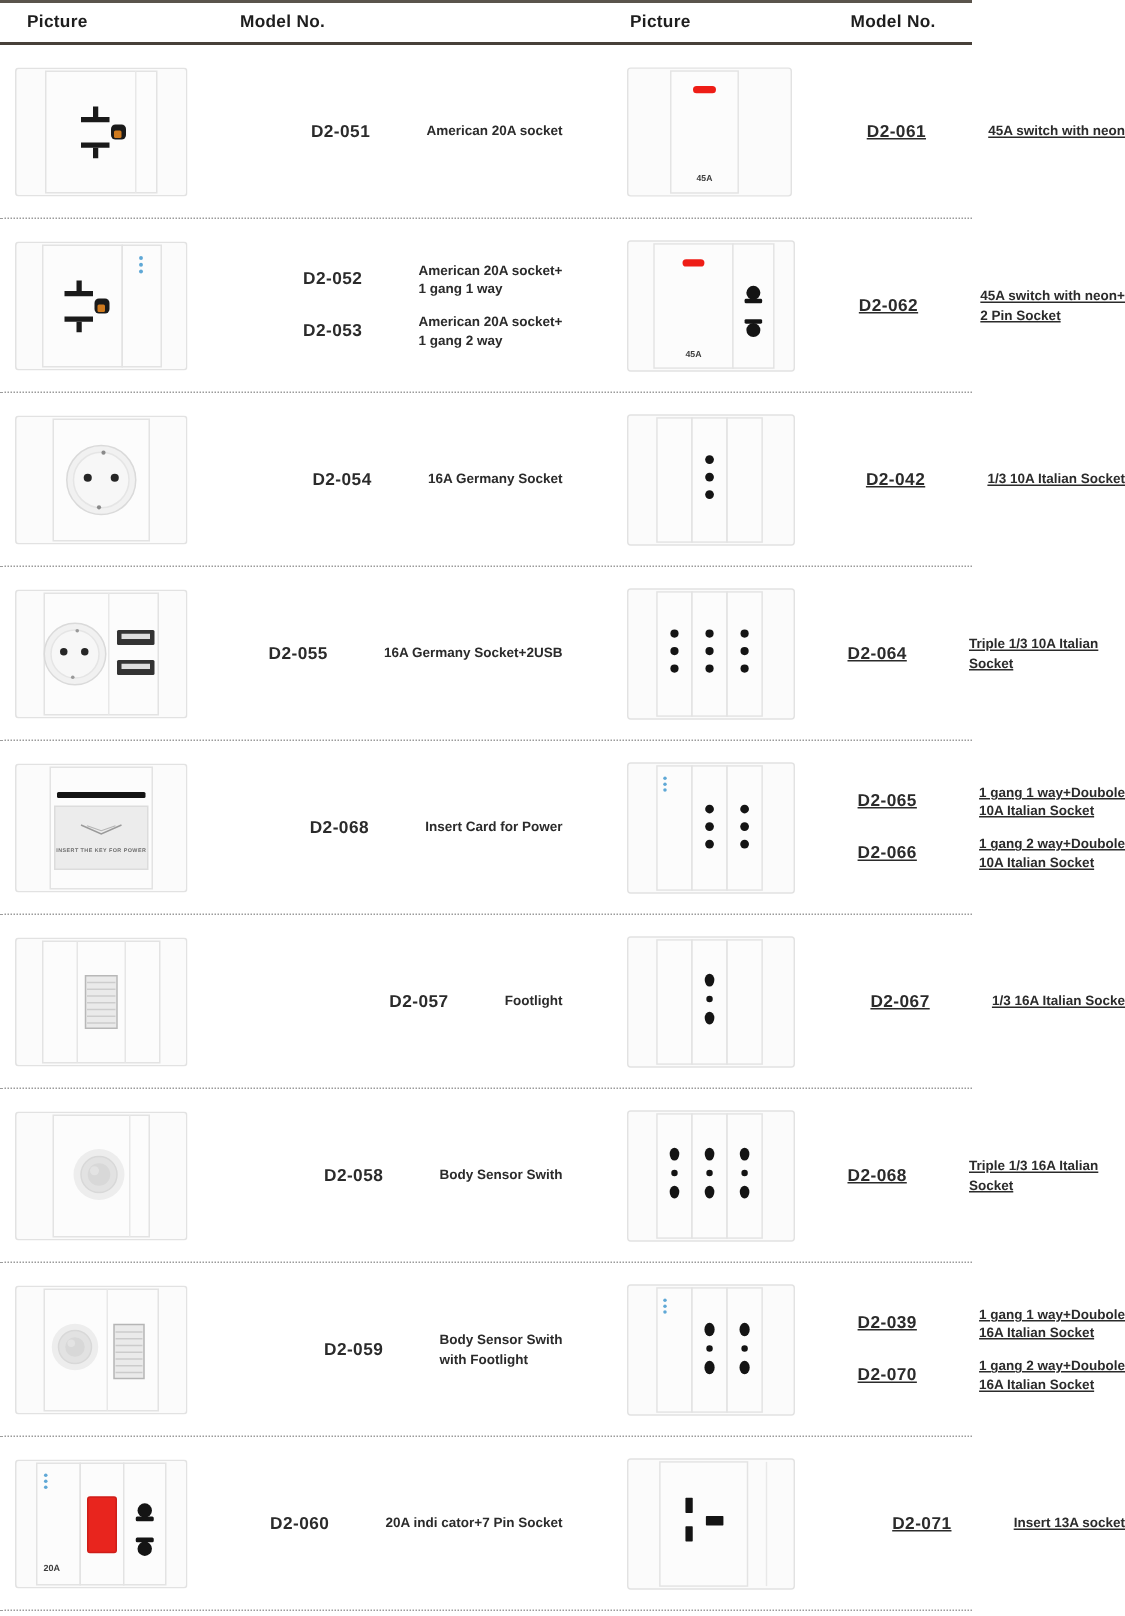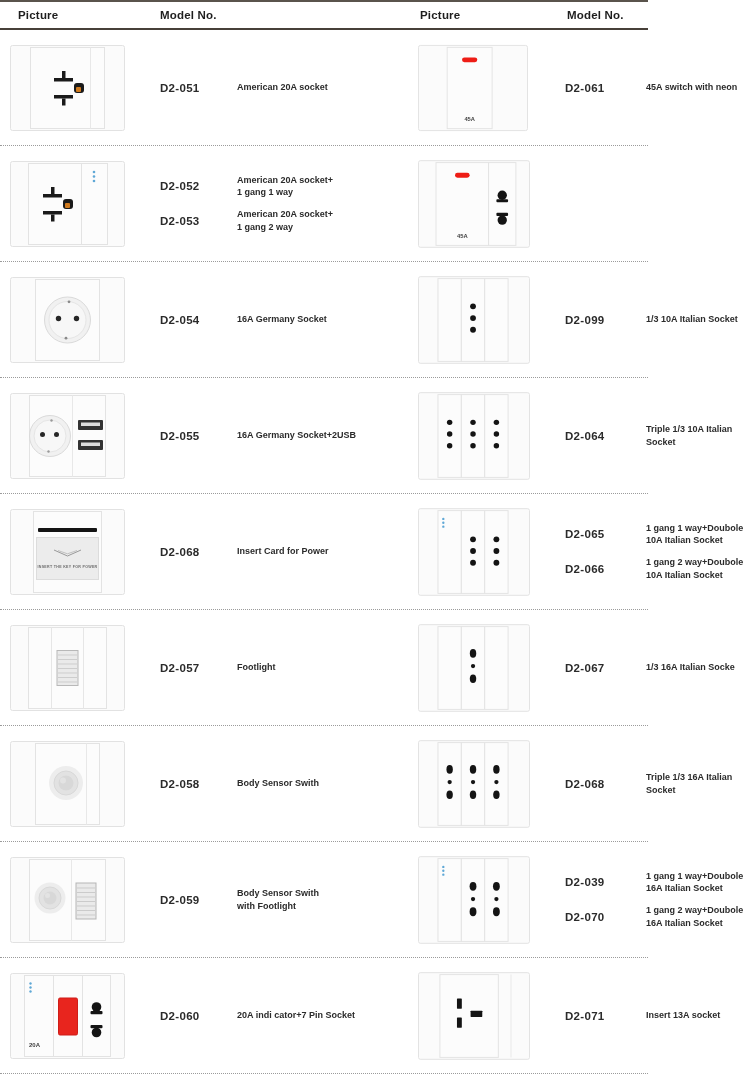--- a/index.html
+++ b/index.html
@@ -20,22 +20,22 @@
   .header-row .h2 { padding-left:15px; }
   .header-row .h3 { padding-left:45px; }
   .header-row .h4 { padding-left:22px; }
   .row {
     display:grid; grid-template-columns:145px 230px 170px 205px;
     align-items:center; height:116px;
     border-bottom:1px dotted #9b9b9b;
   }
   .pic-cell { padding-left:10px; }
   .pic-cell.right { padding-left:43px; }
-  .info-cell { display:flex; flex-direction:column; gap:9px; padding-left:15px; }
-  .info-cell.right { padding-left:20px; }
+  .info-cell { display:flex; flex-direction:column; gap:9px; padding-left:15px;align-items:flex-end; }
+  .info-cell.right { padding-left:20px;text-decoration:underline; }
   .entry { display:flex; align-items:center; }
   .model { width:53px; flex-shrink:0; font-size:11.5px; font-weight:bold; color:#2b2b2b; letter-spacing:.3px; }
   .info-cell.right .model { width:57px; }
   .desc { font-size:9px; font-weight:bold; color:#2b2b2b; line-height:1.4; }
   .dline { display:block;margin-left:24px; }
   svg.pic { display:block; }
   svg text { font-family:"Liberation Sans", sans-serif; }
 </style>
 </head>
 <body>
@@ -128,20 +128,29 @@
         <rect x="18.5" y="2.5" width="54" height="85" fill="#fcfcfc" stroke="#e3e3e3"></rect>
         <rect x="72.5" y="2.5" width="28" height="85" fill="#fcfcfc" stroke="#e3e3e3"></rect>
         <rect x="38" y="13" width="15" height="5" rx="2.5" fill="#ee1d16"></rect>
         <text x="45.5" y="80" text-anchor="middle" font-size="6" font-weight="bold" fill="#3d3d3d">45A</text>
         <circle cx="86.5" cy="36" r="4.8" fill="#141414"></circle>
         <rect x="80.5" y="40" width="12" height="3.2" rx="1" fill="#141414"></rect>
         <rect x="80.5" y="54" width="12" height="3.2" rx="1" fill="#141414"></rect>
         <circle cx="86.5" cy="61.5" r="4.8" fill="#141414"></circle>
       </svg>
     </div>
+    <div class="info-cell right">
+      <div class="entry">
+        <span class="model">D2-062</span>
+        <span class="desc">
+          <span class="dline">45A switch with neon+</span>
+          <span class="dline">2 Pin Socket</span>
+        </span>
+      </div>
+    </div>
   </div>
 
   <div class="row">
     <div class="pic-cell">
       <svg class="pic" width="115" height="86" viewBox="0 0 115 86">
         <rect x="0.5" y="0.5" width="114" height="85" rx="2" fill="#fbfbfb" stroke="#e2e2e2"></rect>
         <rect x="25.5" y="2.5" width="64" height="81" fill="#fcfcfc" stroke="#e3e3e3"></rect>
         <circle cx="57.5" cy="43" r="23" fill="#f1f1f1" stroke="#dadada"></circle>
         <circle cx="57.5" cy="43" r="18.5" fill="#f7f7f7" stroke="#e5e5e5"></circle>
         <circle cx="48.5" cy="41.5" r="2.7" fill="#262626"></circle>
@@ -164,21 +173,21 @@
         <rect x="20.5" y="2.5" width="24" height="85" fill="#fcfcfc" stroke="#e3e3e3"></rect>
         <rect x="44.5" y="2.5" width="24" height="85" fill="#fcfcfc" stroke="#e3e3e3"></rect>
         <rect x="68.5" y="2.5" width="24" height="85" fill="#fcfcfc" stroke="#e3e3e3"></rect>
         <circle cx="56.5" cy="31" r="3" fill="#141414"></circle>
         <circle cx="56.5" cy="43" r="3" fill="#141414"></circle>
         <circle cx="56.5" cy="55" r="3" fill="#141414"></circle>
       </svg>
     </div>
     <div class="info-cell right">
       <div class="entry">
-        <span class="model">D2-099</span>
+        <span class="model">D2-042</span>
         <span class="desc">
             <span class="dline">1/3 10A Italian Socket</span>
           </span>
       </div>
     </div>
   </div>
 
   <div class="row">
     <div class="pic-cell">
       <svg class="pic" width="115" height="86" viewBox="0 0 115 86">

